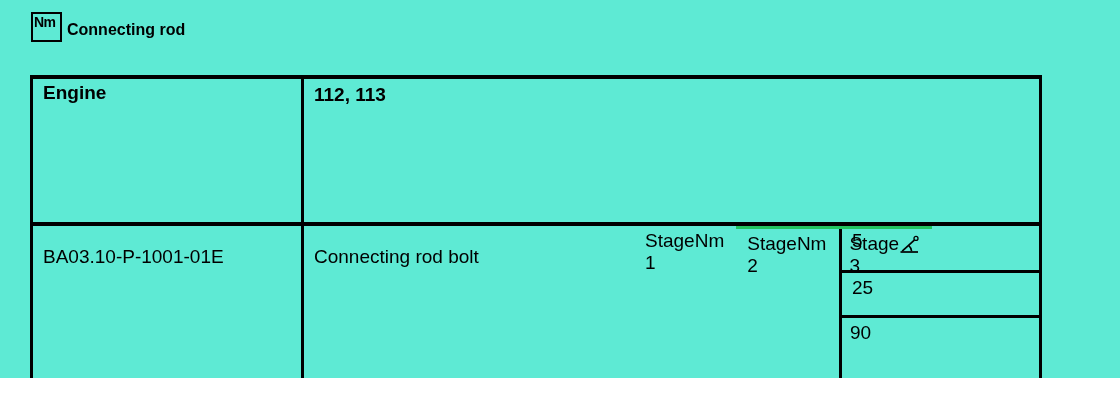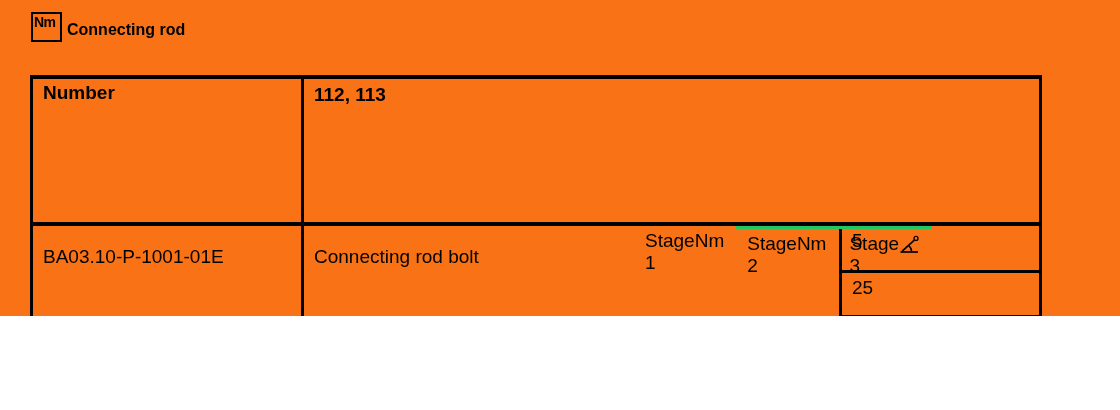--- a/index.html
+++ b/index.html
@@ -5,22 +5,22 @@
   html, body {
     margin: 0;
     padding: 0;
     background: #ffffff;
     font-family: "Liberation Sans", sans-serif;
     color: #000000;
   }
   .page {
     position: relative;
     width: 1120px;
-    height: 316px;
-    background: #f97316;
+    height: 378px;
+    background: #5eead4;
     overflow: hidden;
   }
 
   
   .doc-header {
     position: absolute;
     left: 31px;
     top: 12px;
     display: flex;
     align-items: flex-start;
@@ -142,21 +142,21 @@
   <div class="doc-header">
     <div class="nm-icon">
       <span>Nm</span>
     </div>
     <div class="doc-title">Connecting rod</div>
   </div>
 
   <div class="torque-table">
 
     <div class="thead">
-      <div class="col-number">Number</div>
+      <div class="col-number">Engine</div>
       <div class="col-engine">
         <span class="engine-line">112, 113</span>
       </div>
     </div>
 
     <div class="tbody">
 
       <div class="col-number">BA03.10-P-1001-01E</div>
 
       <div class="col-designation">

